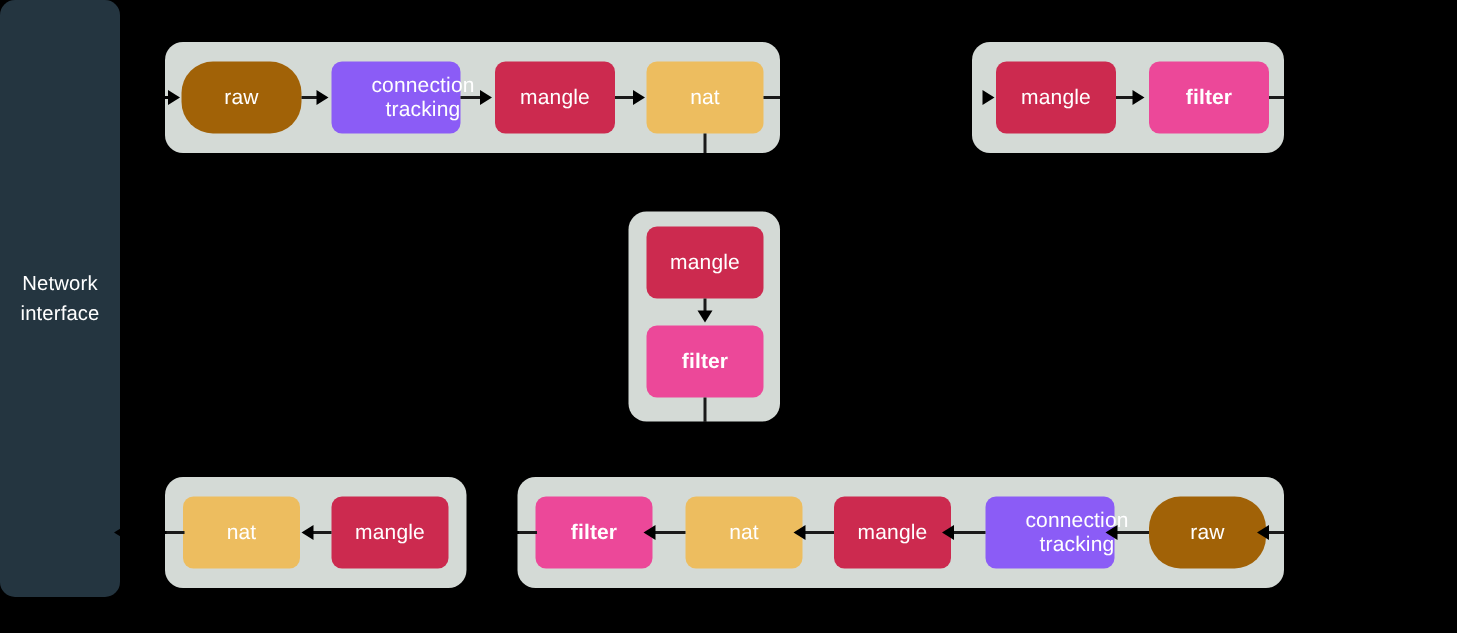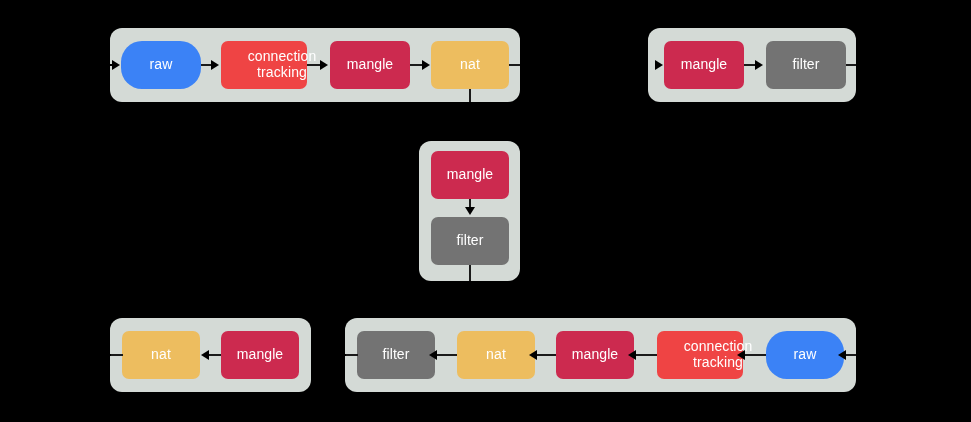--- a/index.html
+++ b/index.html
@@ -48,25 +48,25 @@
     display:flex;
     align-items:center;
     justify-content:center;
     text-align:center;
     color:#ffffff;
     font-size:14px;
     line-height:1.12;
     box-sizing:border-box;
     letter-spacing:.1px;
   }
-  .t-raw     { background:#3b82f6;border-radius:21px; }
-  .t-conntrack{background:#ef4444;padding-left:36px; }
+  .t-raw     { background:#a16207;border-radius:21px; }
+  .t-conntrack{background:#8b5cf6;padding-left:36px; }
   .t-mangle  { background:#cc2a4f; }
   .t-nat     { background:#edbd5f; }
-  .t-filter  { background:#737373; }
+  .t-filter  { background:#ec4899;font-weight:bold; }
 
   
   .hline,.vline{
     position:absolute;
     background:#000000;
   }
   .hline{height:2px;}
   .vline{width:2px;}
   
   .on-panel{background:#1a1a1a;}
@@ -89,20 +89,26 @@
     border-left:5px solid transparent;
     border-right:5px solid transparent;
     border-top:8px solid #000;
   }
 </style>
 </head>
 <body>
 
 <div id="stage">
 
+  <div class="endpoint" id="network-interface">
+    <div>
+      <div>Network</div>
+      <div>interface</div>
+    </div>
+  </div>
 
 
   <div class="chain" style="left:110px;top:28px;width:410px;height:74px;"></div>
 
   <div class="tbl t-raw" style="left:121px;top:41px;width:80px;height:48px;">raw</div>
 
   <div class="tbl t-conntrack" style="left:221px;top:41px;width:86px;height:48px;flex-direction:column;">
     <span>connection</span>
     <span>tracking</span>
   </div>

